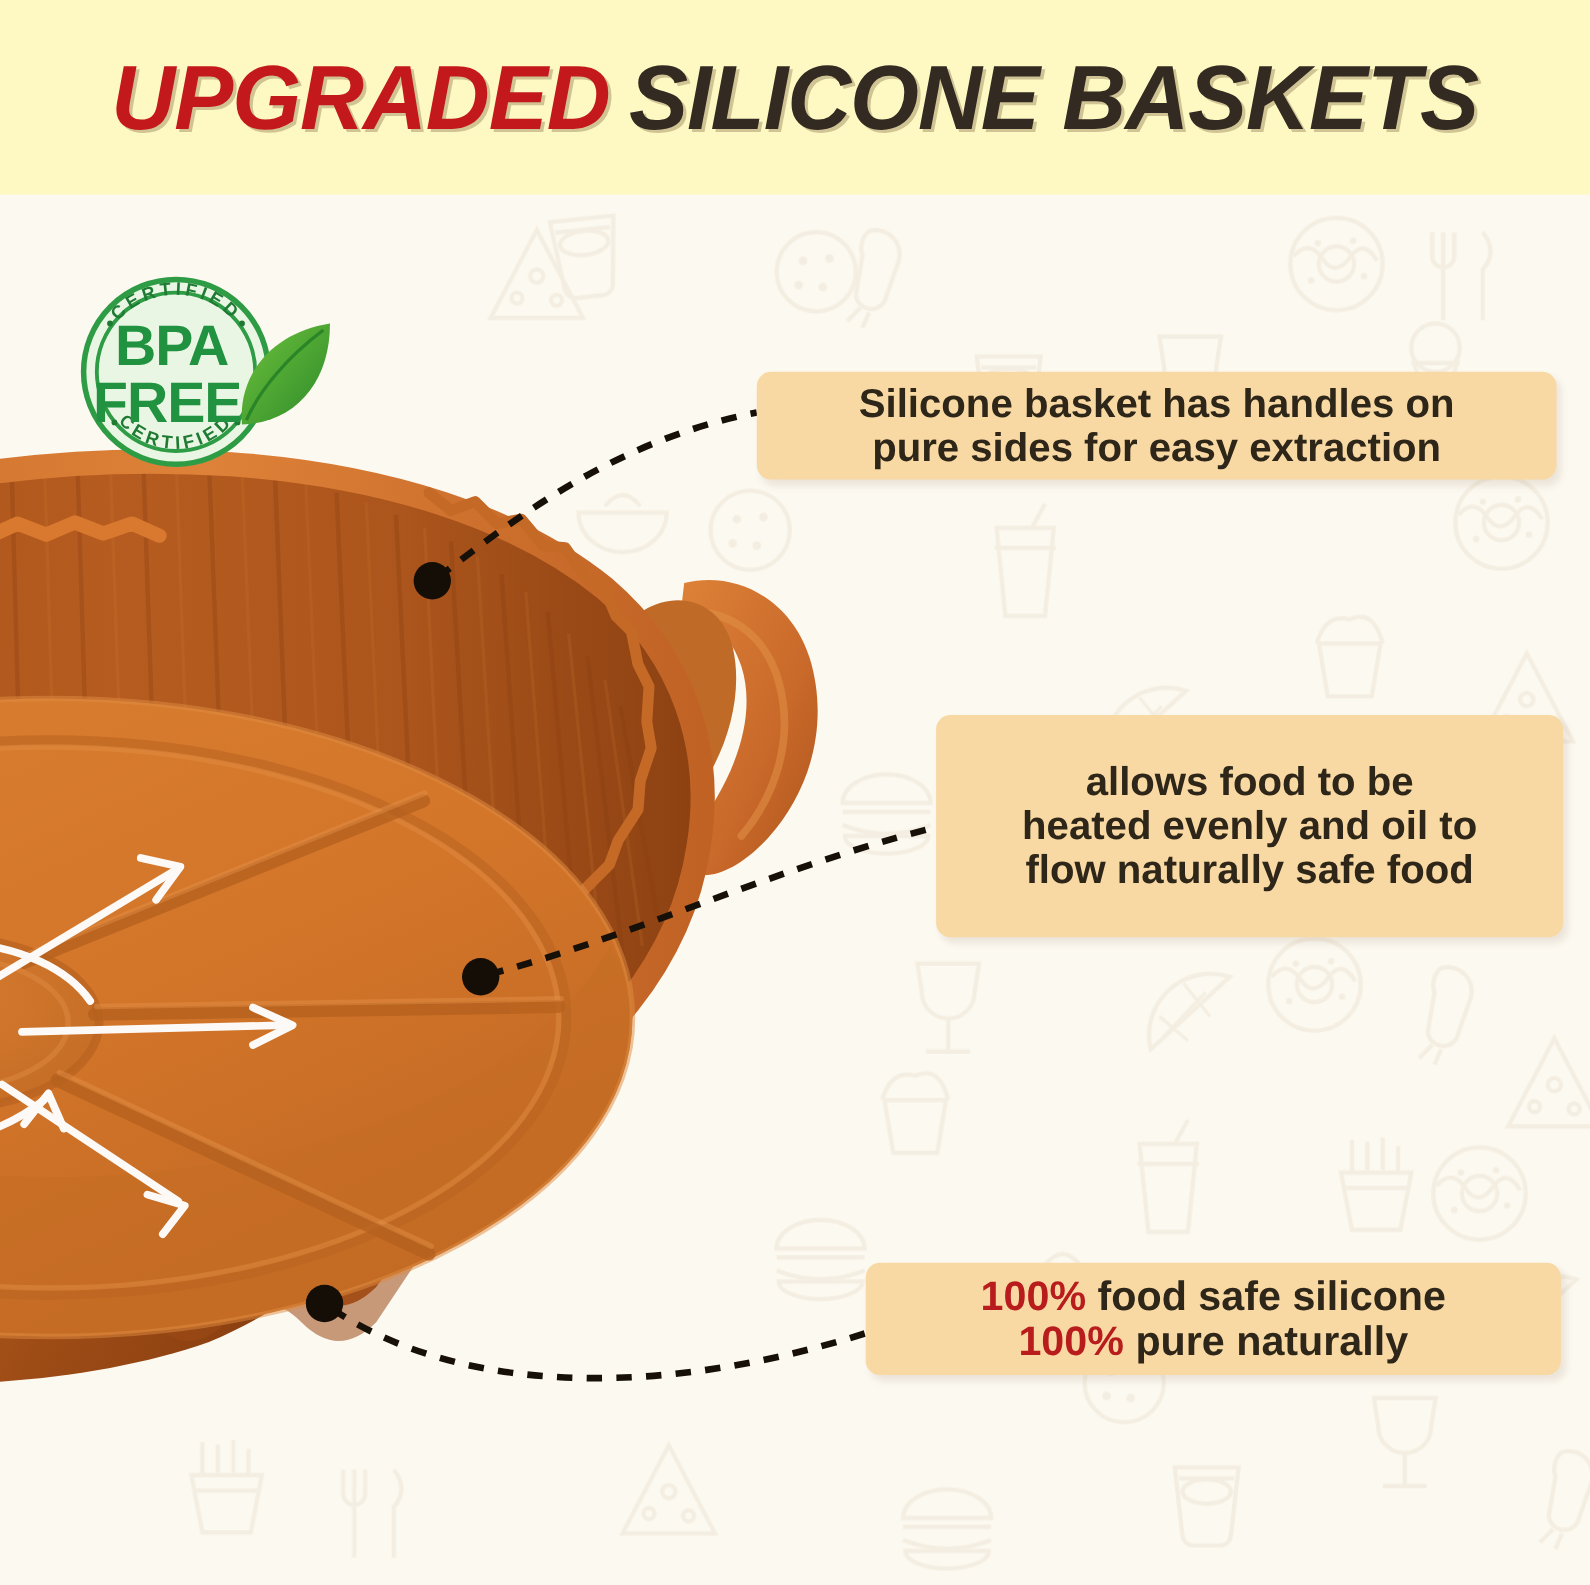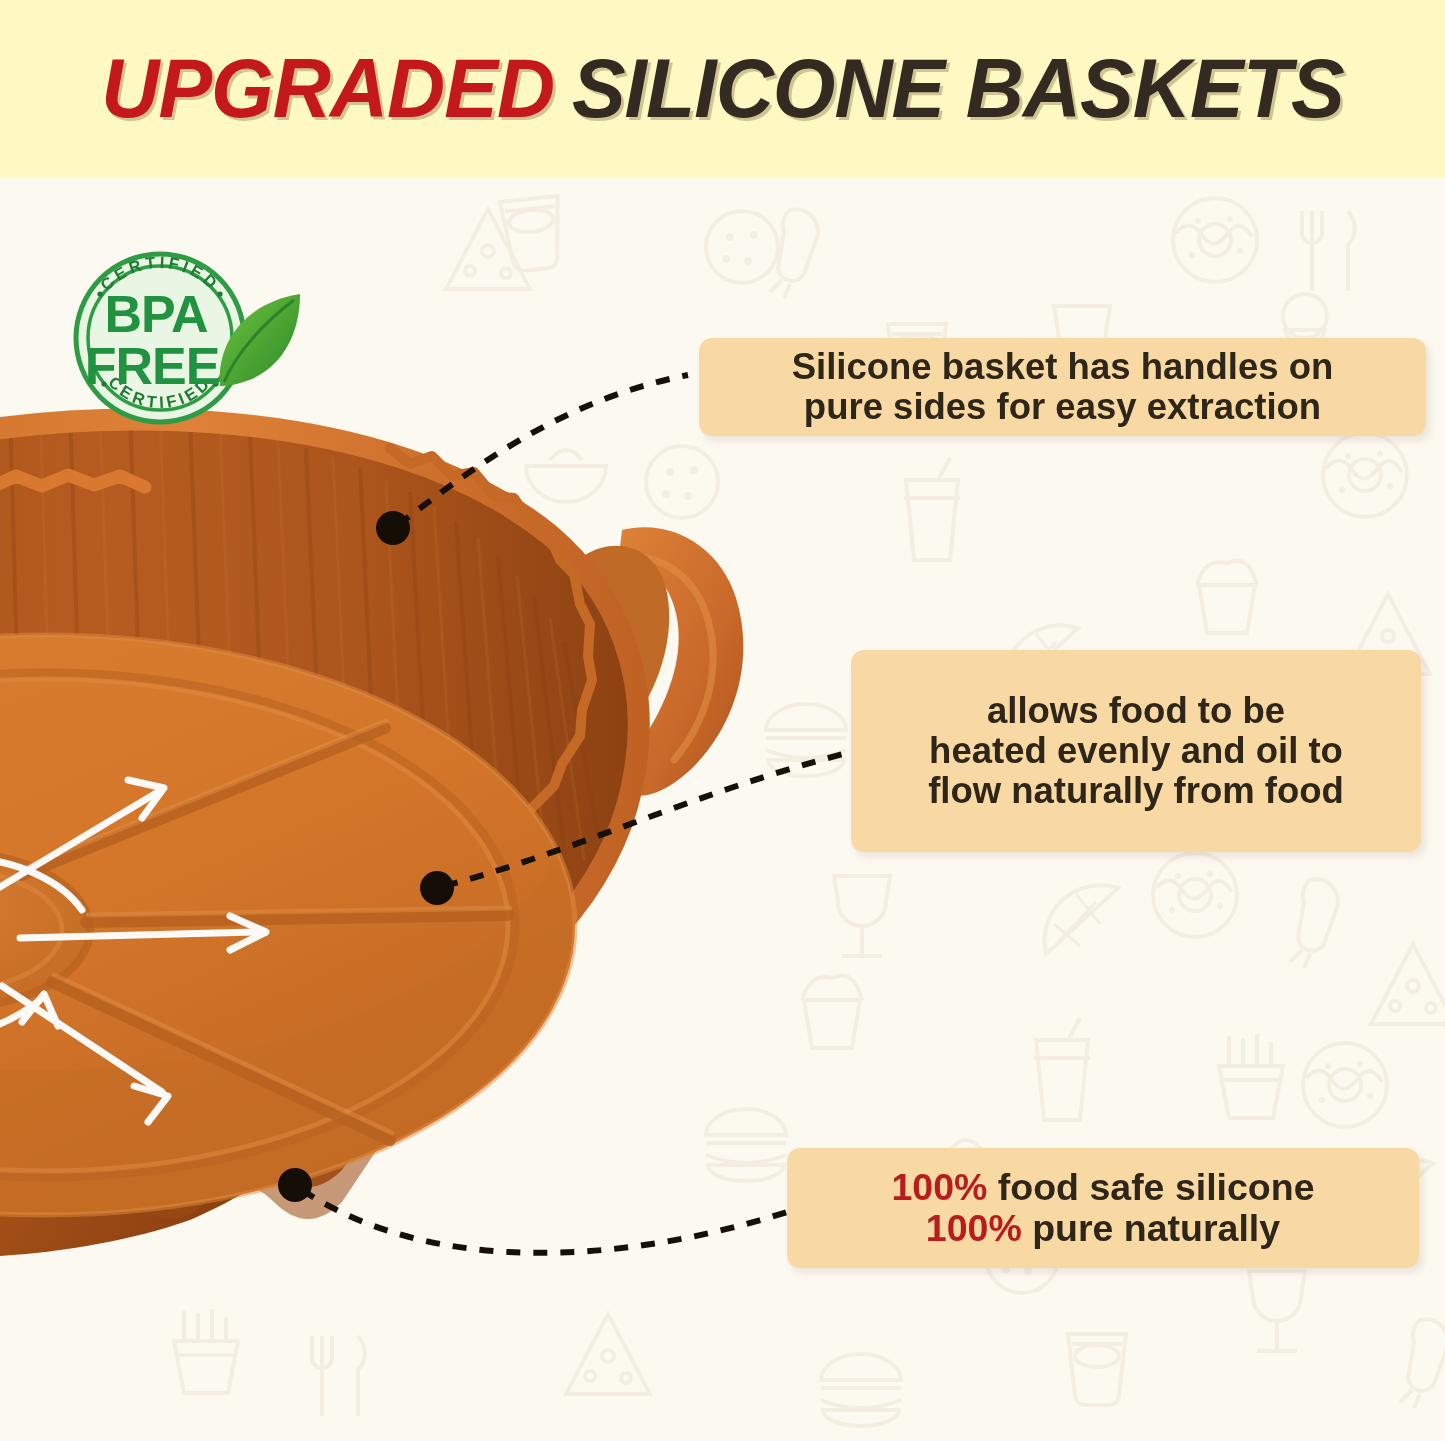--- a/index.html
+++ b/index.html
@@ -50,23 +50,23 @@
     background:#F9D9A3;border-radius:13px;
     box-shadow:4px 5px 7px rgba(120,95,60,.13);
     display:flex;align-items:center;justify-content:center;
     text-align:center;
     color:#2E2619;
     font-weight:bold;
     line-height:1.09;
     padding:10px 14px;
     box-sizing:border-box;
   }
-  #callout-1{left:688px;top:338px;width:727px;height:98px;font-size:36.5px;margin-left:11px;}
+  #callout-1{left:688px;top:338px;width:727px;height:98px;font-size:36.5px;}
   #callout-2{left:851px;top:650px;width:570px;height:202px;font-size:36.5px;}
-  #callout-3{left:787px;top:1148px;width:632px;height:120px;font-size:37.5px;}
+  #callout-3{left:787px;top:1148px;width:632px;height:102px;font-size:37.5px;}
   .callout .pct{color:#B81C1C;}
   .callout .ln{display:block;}
 </style>
 </head>
 <body>
 
 <div id="stage">
 
   <div id="doodles">
     <svg viewBox="0 0 1445 1441" preserveAspectRatio="none" aria-hidden="true">
@@ -455,21 +455,21 @@
     <div>
       <span class="ln">Silicone basket has handles on</span>
       <span class="ln">pure sides for easy extraction</span>
     </div>
   </div>
 
   <div class="callout" id="callout-2">
     <div>
       <span class="ln">allows food to be</span>
       <span class="ln">heated evenly and oil to</span>
-      <span class="ln">flow naturally from food</span>
+      <span class="ln">flow naturally safe food</span>
     </div>
   </div>
 
   <div class="callout" id="callout-3">
     <div>
       <span class="ln"><span class="pct">100%</span><span> food safe silicone</span></span>
       <span class="ln"><span class="pct">100%</span><span> pure naturally</span></span>
     </div>
   </div>
 

